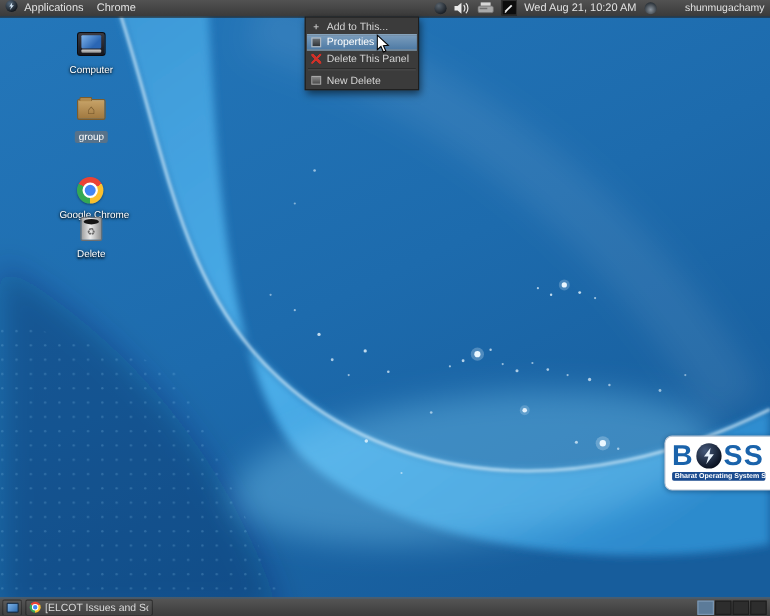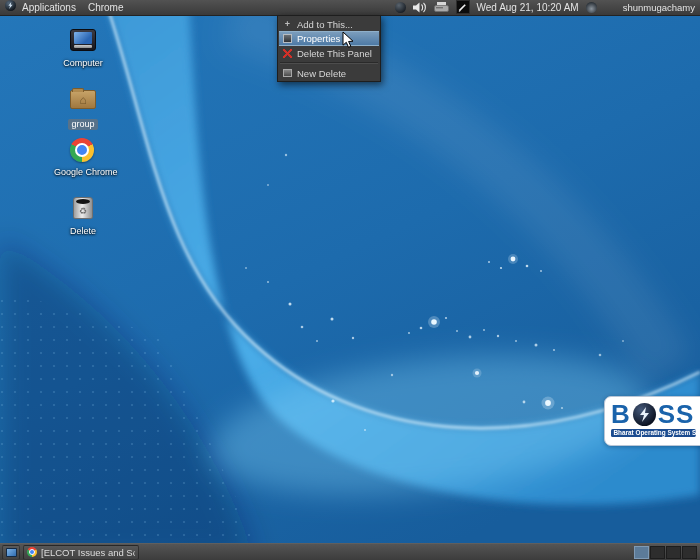--- a/index.html
+++ b/index.html
@@ -303,21 +303,21 @@
 
 <div class="desk-icon" style="top:85px">
   <div class="glyph">
       <div class="ic-home">
     <div class="house">⌂</div>
   </div>
     </div>
   <div class="lbl"><span class="lbl-selected">group</span></div>
 </div>
 
-<div class="desk-icon" style="top:137px">
+<div class="desk-icon" style="top:160px">
   <div class="glyph">
       <div class="ic-chrome"></div>
     </div>
   <div class="lbl">Google Chrome</div>
 </div>
 
 <div class="desk-icon" style="top:195px">
   <div class="glyph">
       <div class="ic-trash">
     <div class="rec">♻</div>

